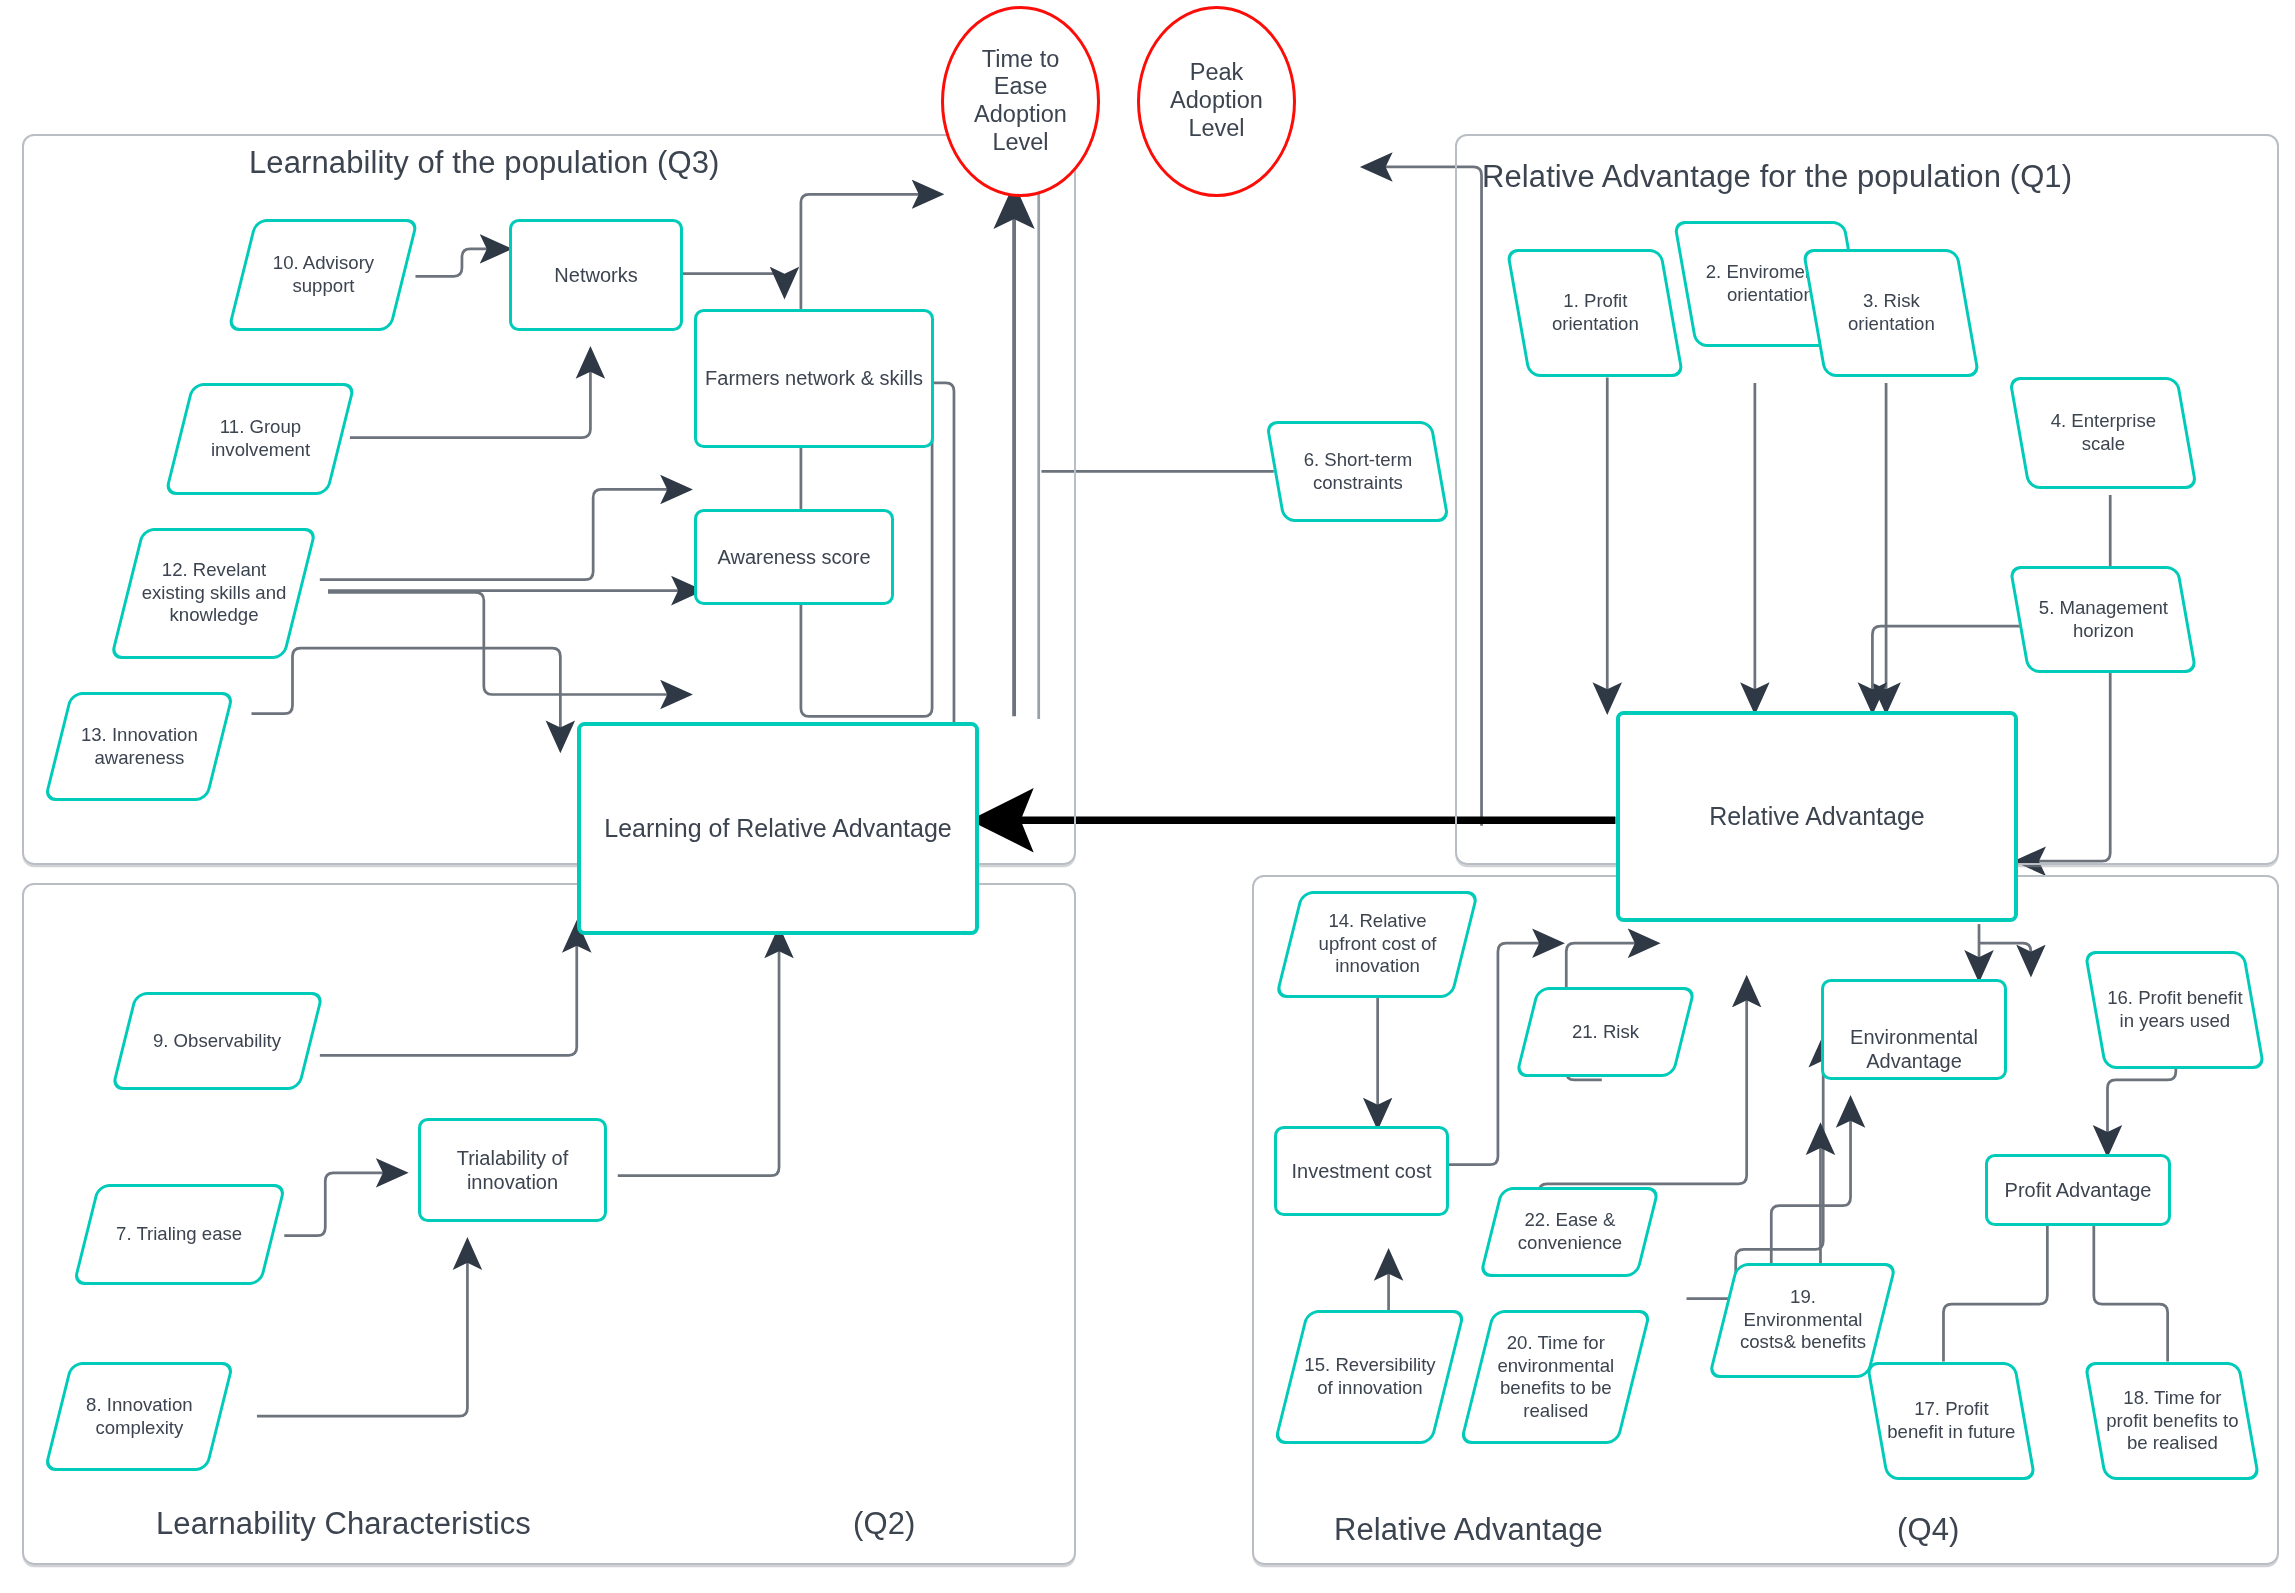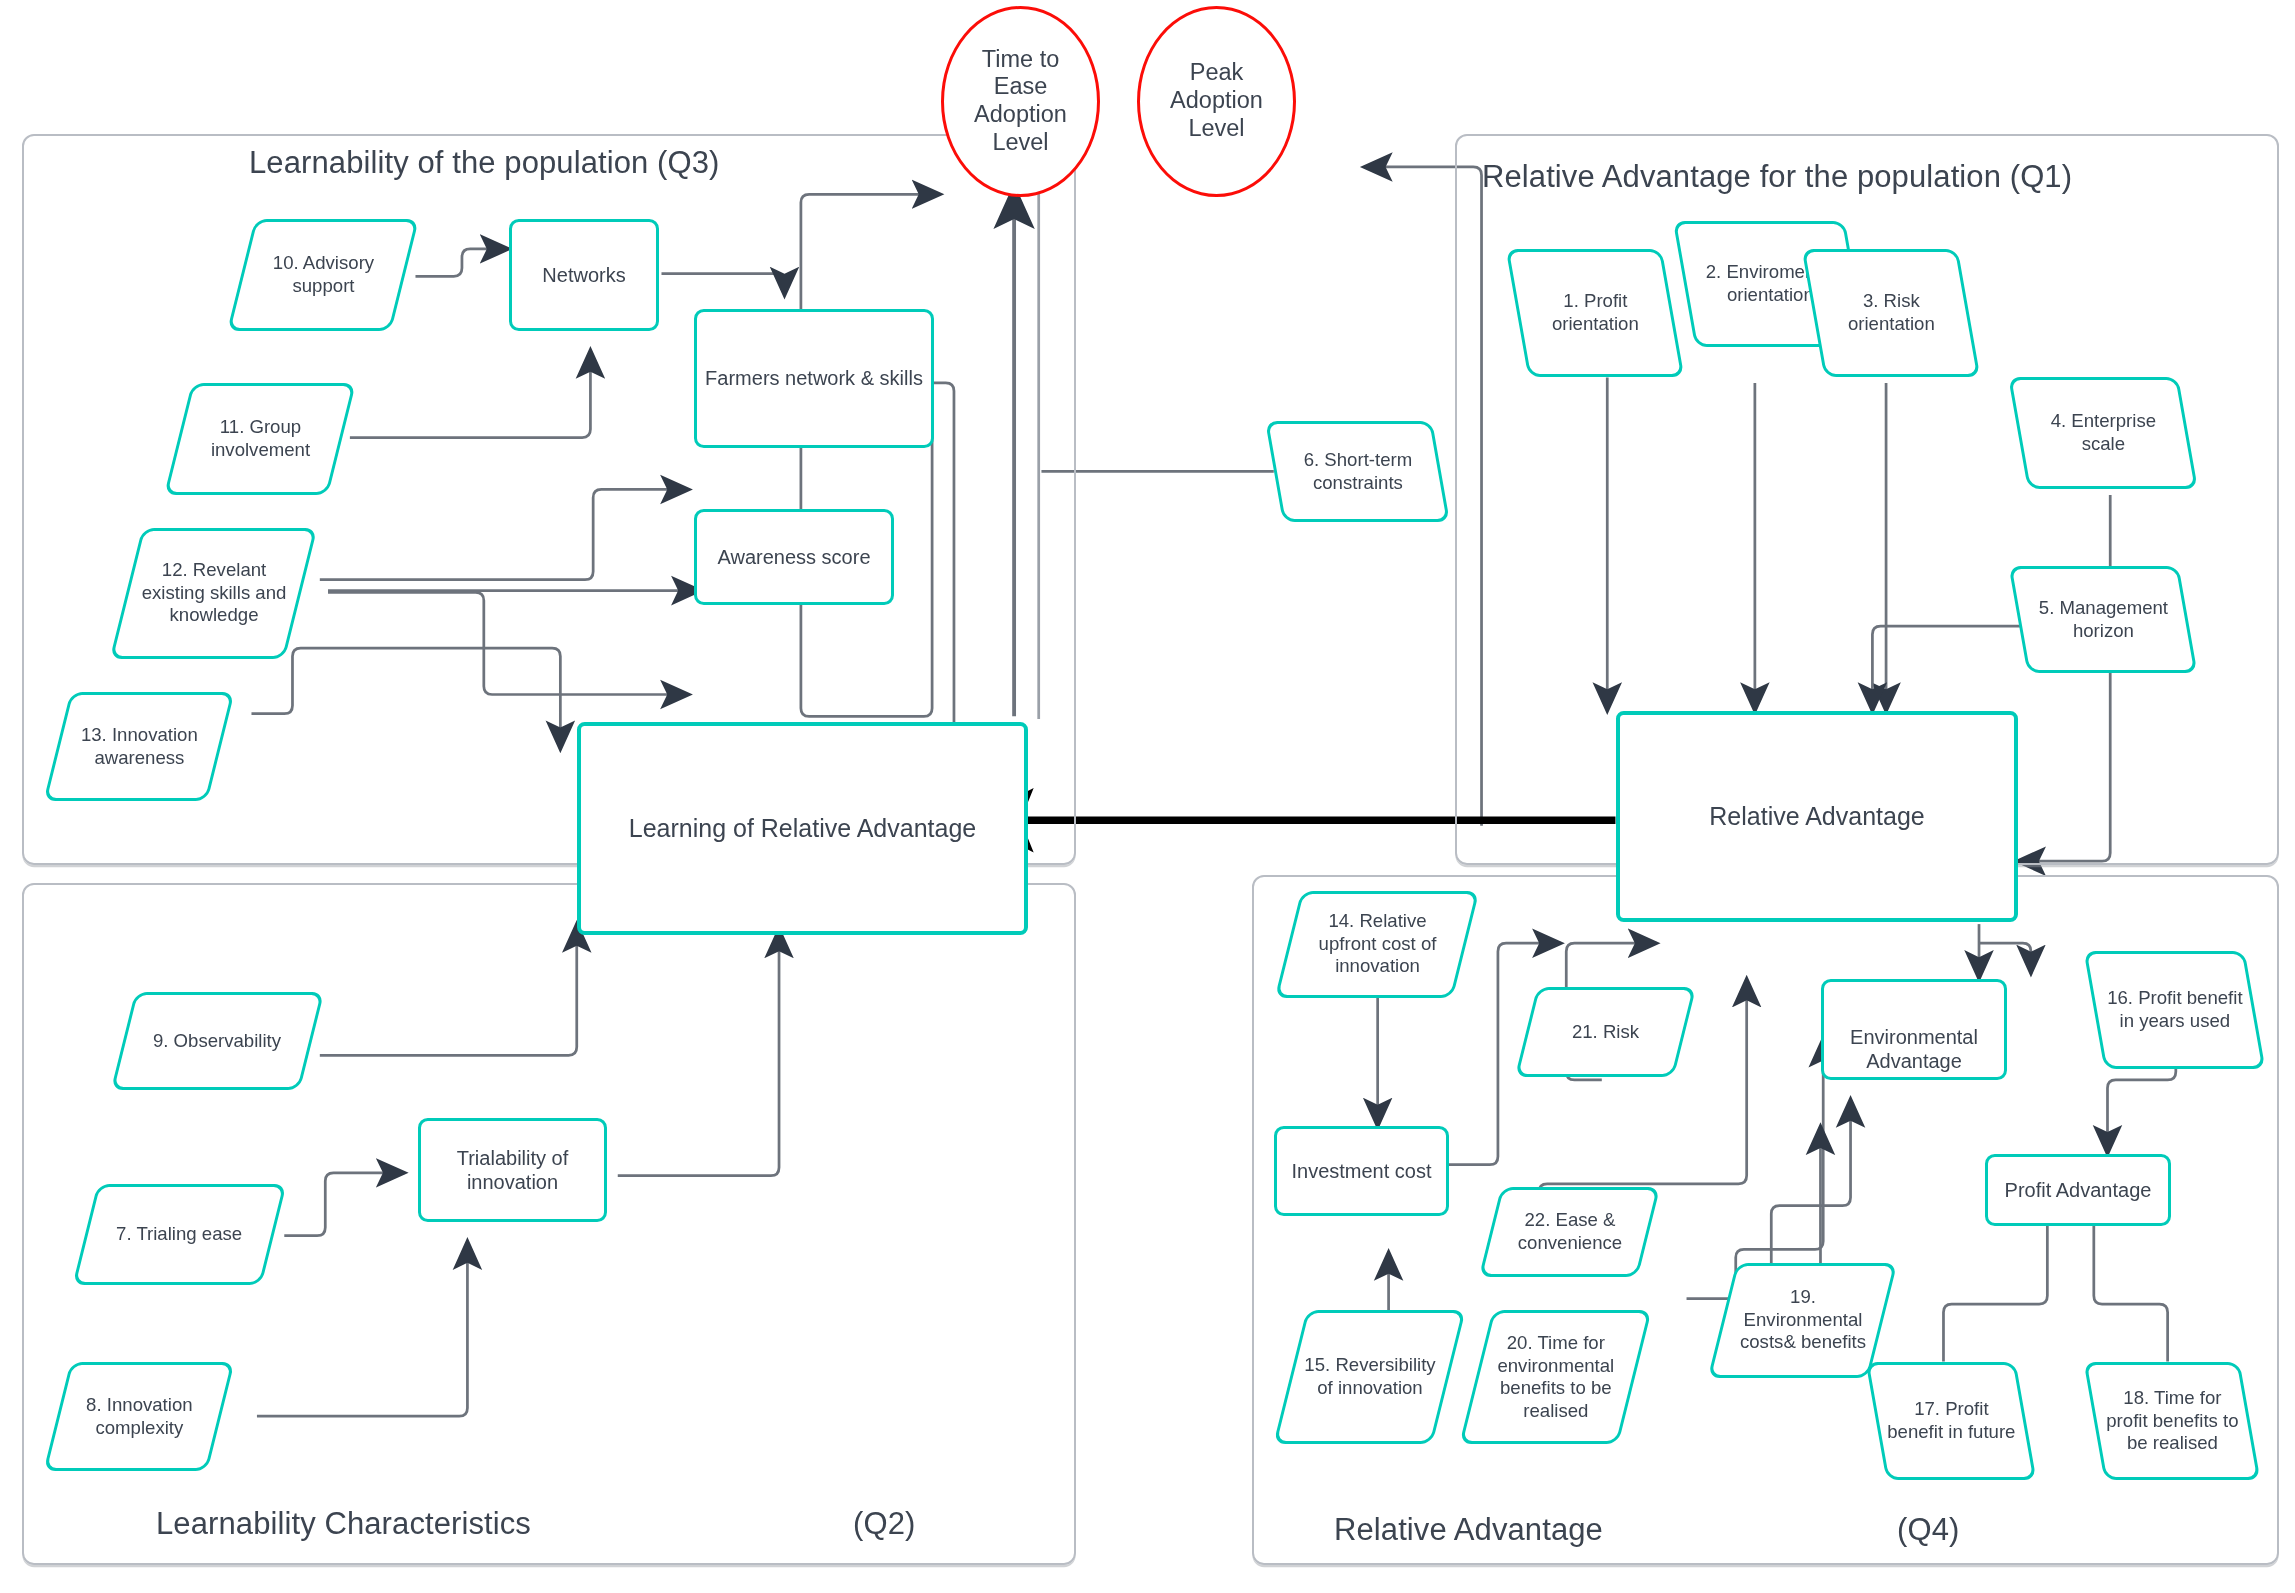--- a/index.html
+++ b/index.html
@@ -147,40 +147,40 @@
   <div class="quad-title" style="left:853px;top:1506px;">(Q2)</div>
   <div class="quad-title" style="left:1334px;top:1512px;">Relative Advantage</div>
   <div class="quad-title" style="left:1897px;top:1512px;">(Q4)</div>
 
   <div class="ellipse" style="left:941px;top:5.5px;width:159px;height:191px;padding:0 13px;">Time to Ease Adoption Level</div>
   <div class="ellipse" style="left:1137px;top:5.5px;width:159px;height:191px;padding:0 16.4px;">Peak Adoption Level</div>
 
   <div class="node para" style="left:241px;top:219px;width:164px;height:112px;">
     <span>10. Advisory support</span>
   </div>
-  <div class="node rect" style="left:509px;top:219px;width:150px;height:112px;">
+  <div class="node rect" style="left:509px;top:219px;width:174px;height:112px;">
     <span>Networks</span>
   </div>
   <div class="node rect" style="left:694px;top:309px;width:240px;height:139px;">
     <span>Farmers network &amp; skills</span>
   </div>
   <div class="node para" style="left:178px;top:383px;width:164px;height:112px;">
     <span>11. Group involvement</span>
   </div>
   <div class="node rect" style="left:694px;top:509px;width:200px;height:96px;">
     <span>Awareness score</span>
   </div>
   <div class="node para" style="left:126px;top:528px;width:175px;height:131px;">
     <span>12. Revelant existing skills and knowledge</span>
   </div>
   <div class="node para" style="left:57px;top:692px;width:164px;height:109px;">
     <span>13. Innovation awareness</span>
   </div>
 
-  <div class="node rect big" style="left:577px;top:722px;width:451px;height:213px;">
+  <div class="node rect big" style="left:577px;top:722px;width:402px;height:213px;">
     <span>Learning of Relative Advantage</span>
   </div>
 
   <div class="node para" style="left:123px;top:992px;width:189px;height:98px;">
     <span>9. Observability</span>
   </div>
   <div class="node rect" style="left:418px;top:1118px;width:189px;height:104px;">
     <span>Trialability of innovation</span>
   </div>
   <div class="node para" style="left:85px;top:1184px;width:189px;height:101px;">

